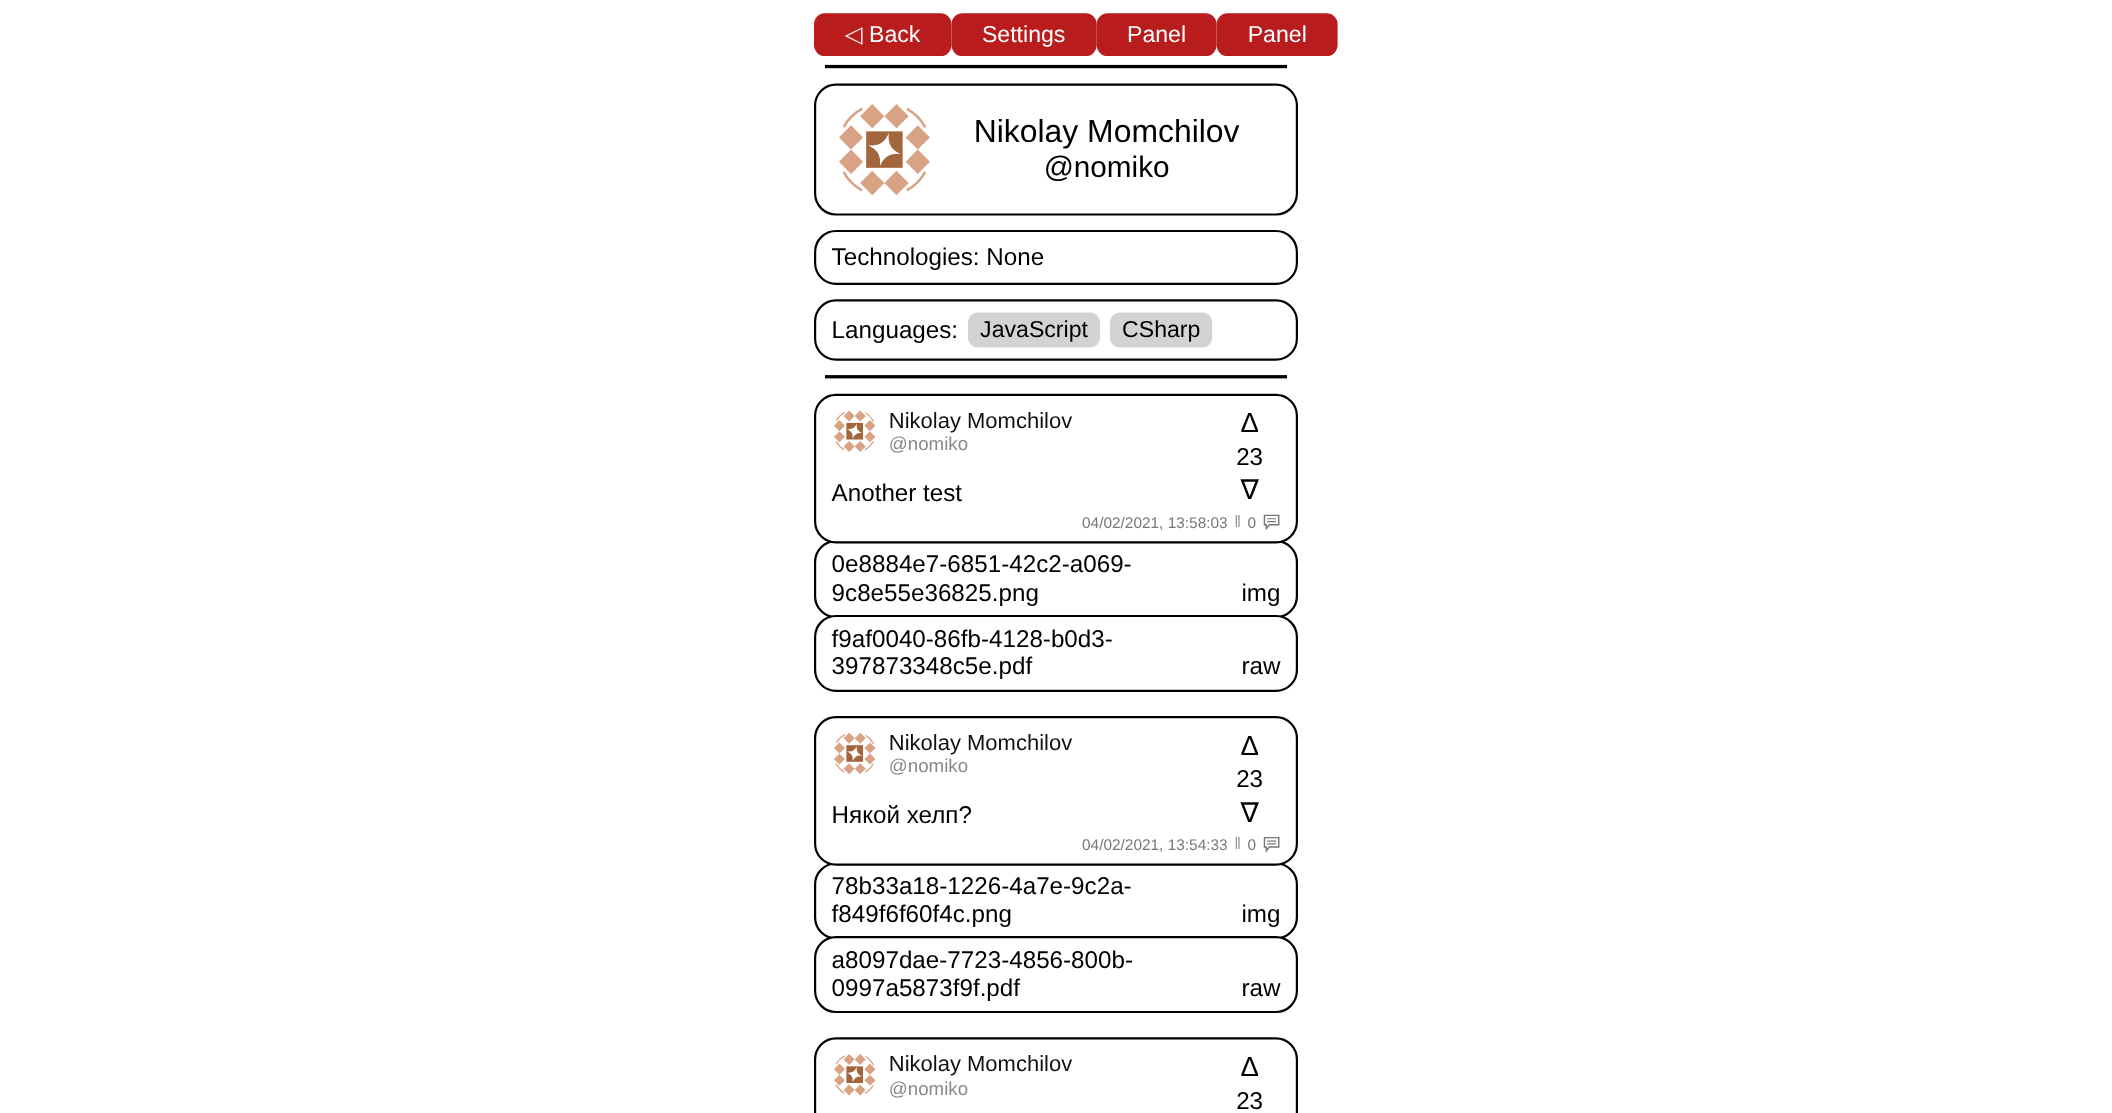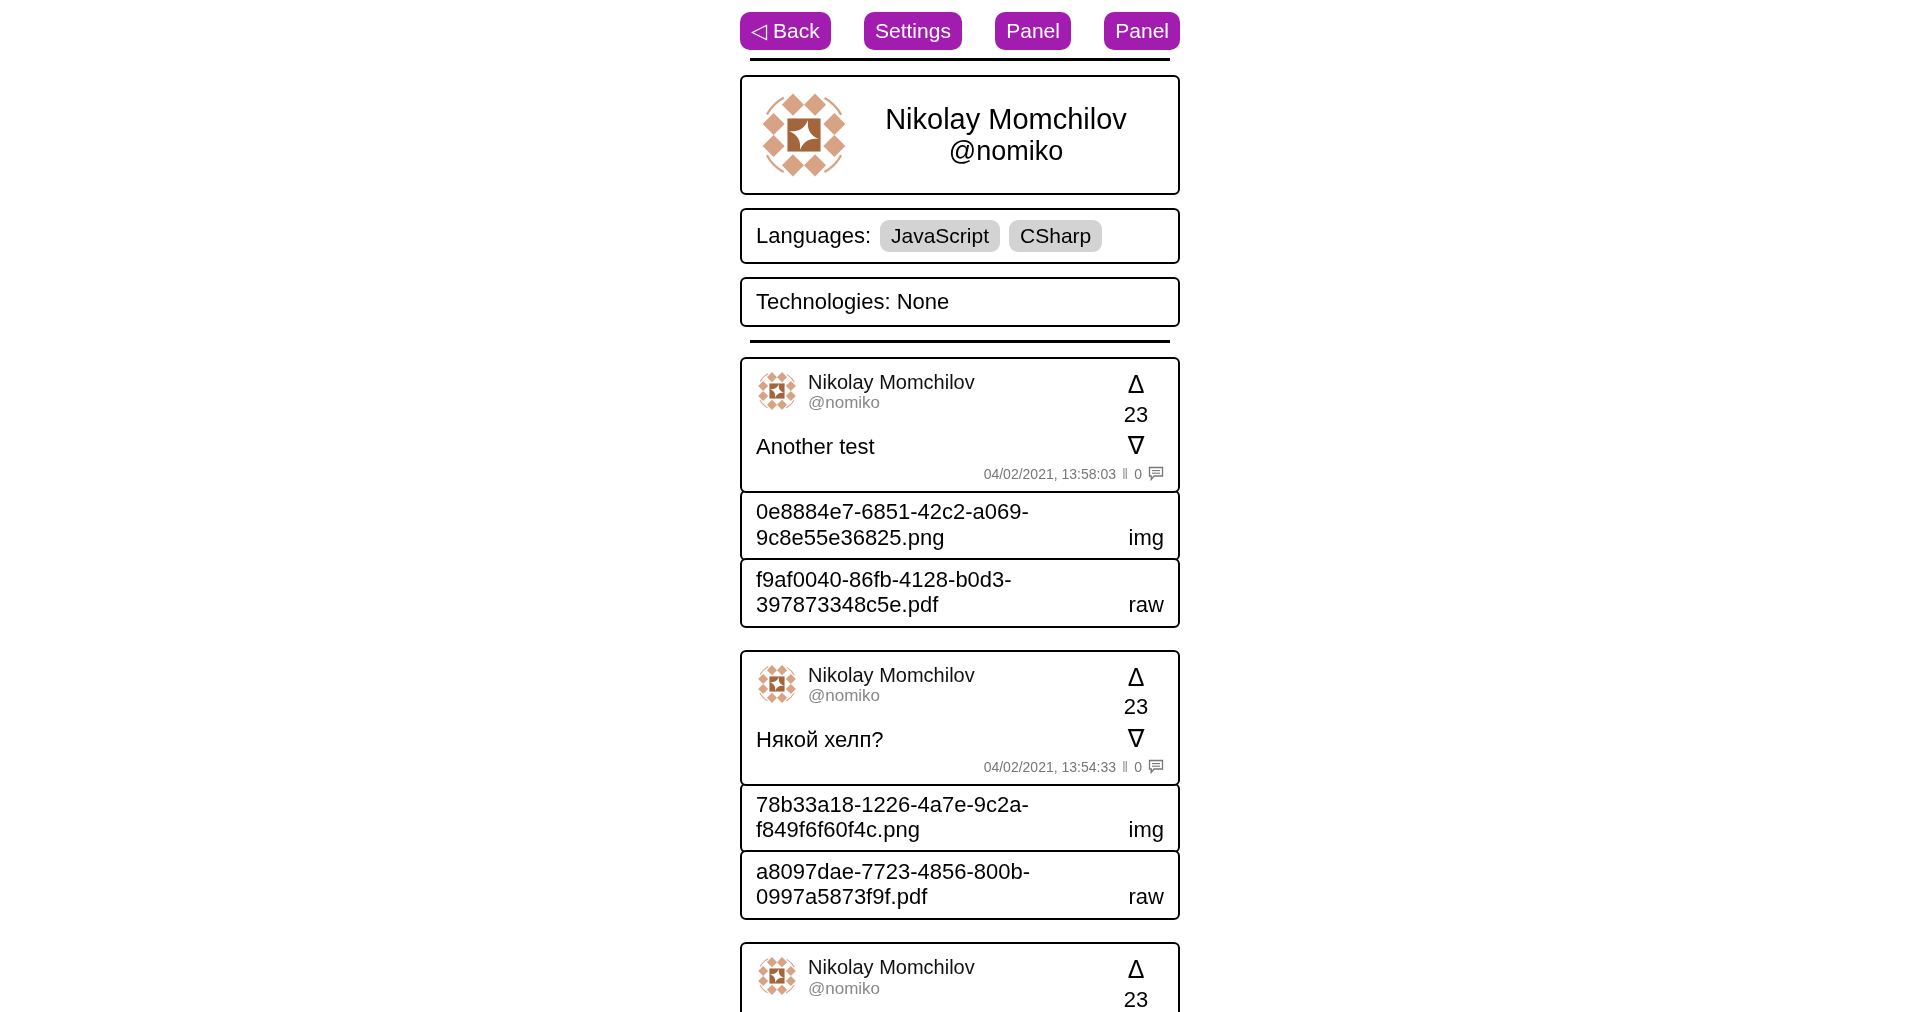--- a/index.html
+++ b/index.html
@@ -8,29 +8,29 @@
     width:1920px; height:1012px; overflow:hidden;
     background:#ffffff;
     font-family:"Liberation Sans", sans-serif;
     color:#000;
   }
   .column { width:440px; margin:0 auto; padding-top:12px; }
 
   
   .nav-row { display:flex; justify-content:space-between; margin-bottom:6px; }
   .nav-row button {
-    background:#a21caf; color:#fff; border:none; border-radius:10px;
+    background:#b91c1c; color:#fff; border:none; border-radius:10px;
     font-family:"Liberation Sans", sans-serif;
-    font-size:21px; padding:7px 11px; cursor:pointer; white-space:nowrap;
+    font-size:21px; padding:7px 28px; cursor:pointer; white-space:nowrap;
   }
 
   hr.divider { border:none; border-top:3px solid #000; margin:8px 10px 14px 10px; }
 
   .card {
-    border:2.5px solid #000; border-radius:6px; background:#fff;
+    border:2.5px solid #000; border-radius:20px; background:#fff;
   }
 
   
   .profile-card { display:flex; align-items:center; padding:12px 16px; margin-bottom:13px; min-height:118px; }
   .avatar-lg { width:92px; height:92px; flex:0 0 92px; }
   .profile-names { flex:1; text-align:center; line-height:1.16; }
   .profile-name { font-size:29px; }
   .profile-handle { font-size:27px; }
 
   
@@ -105,27 +105,27 @@
     <svg class="avatar-lg">
         <use href="#identicon"></use>
       </svg>
     <div class="profile-names">
       <div class="profile-name">Nikolay Momchilov</div>
       <div class="profile-handle">@nomiko</div>
     </div>
   </section>
 
   <section class="card chip-card">
+    <span>Technologies: None</span>
+  </section>
+
+  <section class="card chip-card">
     <span>Languages:</span>
     <span class="badge">JavaScript</span>
     <span class="badge">CSharp</span>
-  </section>
-
-  <section class="card chip-card">
-    <span>Technologies: None</span>
   </section>
 
   <hr class="divider">
 
   <article class="post-group">
     <div class="card post-card">
       <div class="post-header">
         <svg class="avatar-sm">
             <use href="#identicon"></use>
           </svg>

